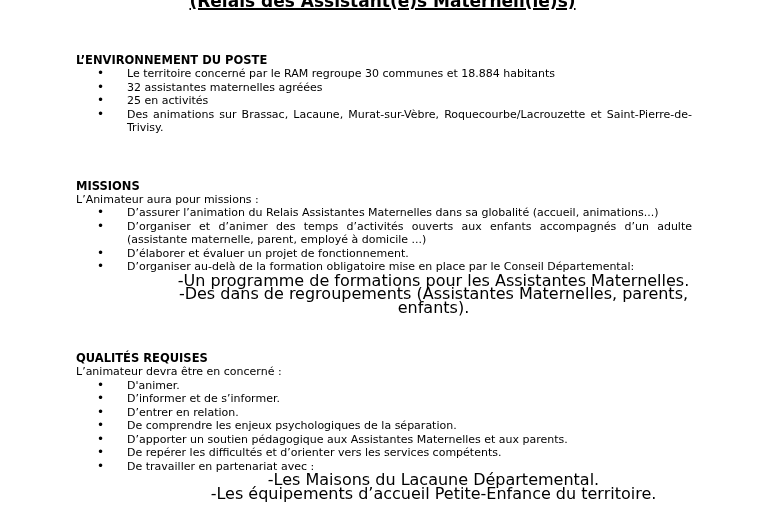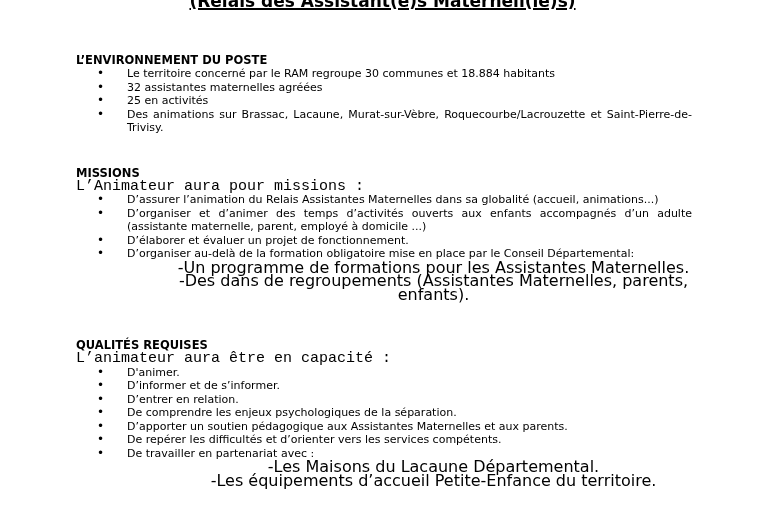--- a/index.html
+++ b/index.html
@@ -33,32 +33,31 @@
     text-decoration-thickness: 2px;
     white-space: nowrap;
   }
   .content {
     position: absolute;
     left: 76px;
     right: 73px;
     top: 53px;
   }
   .section { }
-  .section:nth-of-type(2) { margin-top: 31px; }
+  .section:nth-of-type(2) { margin-top: 44px; }
   .section:nth-of-type(3) { margin-top: 37px; }
   .section-heading {
     font-size: 11.5px;
     font-weight: bold;
     text-decoration-thickness: 1.5px;
     line-height: 14px;
   }
   .section-intro {
-    font-size: 15px;
+    font-size: 11px;
     line-height: 13.5px;
-    font-family: Liberation Mono, monospace;
   }
   .bullet-item {
     position: relative;
     font-size: 11px;
     line-height: 13.5px;
     padding-left: 51px;
     text-align: justify;
   }
   .bullet-item::before {
     content: "\2022";
@@ -93,21 +92,21 @@
         <div class="section-intro">L’Animateur aura pour missions :</div>
         <div class="bullet-item">D’assurer l’animation du Relais Assistantes Maternelles dans sa globalité (accueil, animations...)</div>
         <div class="bullet-item">D’organiser et d’animer des temps d’activités ouverts aux enfants accompagnés d’un adulte (assistante maternelle, parent, employé à domicile ...)</div>
         <div class="bullet-item">D’élaborer et évaluer un projet de fonctionnement.</div>
         <div class="bullet-item">D’organiser au-delà de la formation obligatoire mise en place par le Conseil Départemental:</div>
         <div class="sub-item">-Un programme de formations pour les Assistantes Maternelles.</div>
         <div class="sub-item">-Des dans de regroupements (Assistantes Maternelles, parents, enfants).</div>
       </div>
       <div class="section">
         <div class="section-heading">QUALITÉS REQUISES</div>
-        <div class="section-intro">L’animateur aura être en capacité :</div>
+        <div class="section-intro">L’animateur devra être en concerné :</div>
         <div class="bullet-item">D'animer.</div>
         <div class="bullet-item">D’informer et de s’informer.</div>
         <div class="bullet-item">D’entrer en relation.</div>
         <div class="bullet-item">De comprendre les enjeux psychologiques de la séparation.</div>
         <div class="bullet-item">D’apporter un soutien pédagogique aux Assistantes Maternelles et aux parents.</div>
         <div class="bullet-item">De repérer les difficultés et d’orienter vers les services compétents.</div>
         <div class="bullet-item">De travailler en partenariat avec :</div>
         <div class="sub-item">-Les Maisons du Lacaune Départemental.</div>
         <div class="sub-item">-Les équipements d’accueil Petite-Enfance du territoire.</div>
       </div>

